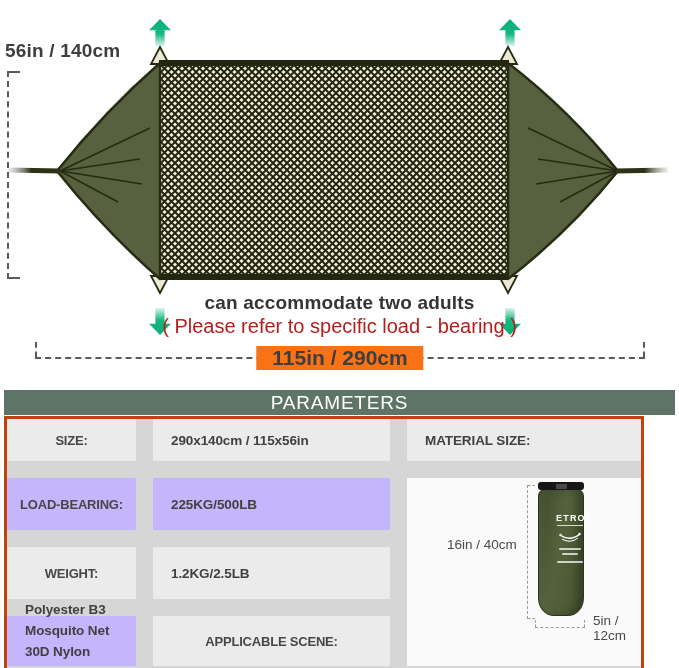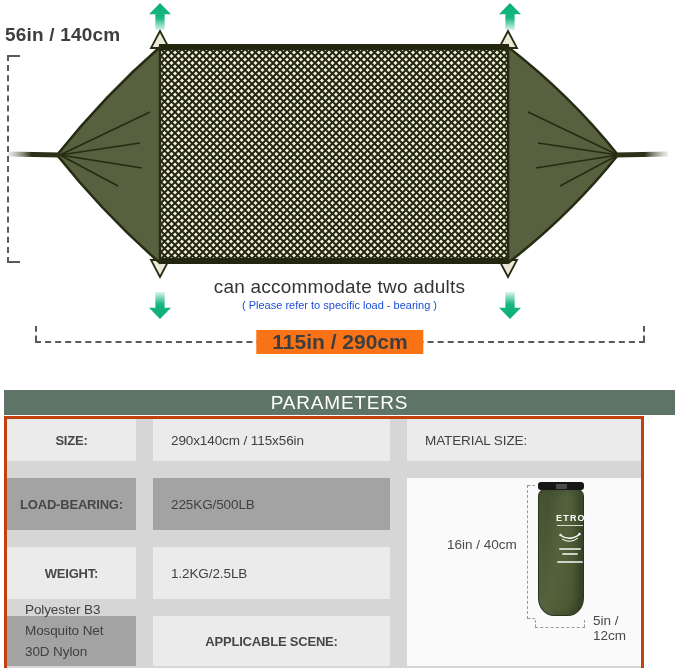--- a/index.html
+++ b/index.html
@@ -1,20 +1,20 @@
 <!DOCTYPE html>
 <html><head>
 <meta charset="utf-8">
 <style>
   * { margin:0; padding:0; box-sizing:border-box; }
   body { background:#ffffff; font-family:"Liberation Sans", sans-serif; }
   .page { position:relative; width:679px; height:668px; background:#ffffff; overflow:hidden; }
 
   
-  .diagram { position:absolute; left:0; top:0; width:622px; height:388px; }
+  .diagram { position:absolute; left:0; top:16px; width:622px; height:388px; }
   .hammock-svg { position:absolute; left:0; top:0; }
 
   .height-label { position:absolute; left:5px; top:24px; font-size:19px; font-weight:bold;
                   color:#3e3e3e; letter-spacing:0.2px; }
 
   .v-dim { position:absolute; left:7px; top:55px; height:208px; width:14px;
            border-left:2px dashed #5a5a5a; }
   .v-dim::before, .v-dim::after { content:""; position:absolute; left:0; width:11px;
            border-top:2px dashed #5a5a5a; }
   .v-dim::before { top:0; }
@@ -24,22 +24,22 @@
   .arrow.up   { clip-path:polygon(50% 0, 100% 42%, 71% 42%, 71% 100%, 29% 100%, 29% 42%, 0 42%);
                 background:linear-gradient(to bottom, #0cae75 0%, #17b77e 55%, rgba(110,214,176,0.25) 100%); }
   .arrow.down { clip-path:polygon(50% 100%, 100% 58%, 71% 58%, 71% 0, 29% 0, 29% 58%, 0 58%);
                 background:linear-gradient(to top, #0cae75 0%, #17b77e 55%, rgba(110,214,176,0.25) 100%); }
   .arrow.up-left    { left:149px; top:3px; }
   .arrow.up-right   { left:499px; top:3px; }
   .arrow.down-left  { left:149px; top:292px; }
   .arrow.down-right { left:499px; top:292px; }
 
   .caption { position:absolute; left:0; top:276px; width:679px; text-align:center; }
-  .caption-title { font-size:19px; font-weight:normal; color:#343434; letter-spacing:0.2px; }
-  .caption-sub   { font-size:11px; color:#1d4ed8; margin-top:1px; }
+  .caption-title { font-size:19px; font-weight:bold; color:#343434; letter-spacing:0.2px; }
+  .caption-sub   { font-size:20px; color:#b91c1c; margin-top:1px; }
 
   .h-dim { position:absolute; left:35px; top:341px; width:610px; height:0;
            border-top:2px dashed #5a5a5a; }
   .h-dim::before, .h-dim::after { content:""; position:absolute; top:-17px; height:15px;
            border-left:2px dashed #5a5a5a; }
   .h-dim::before { left:0; }
   .h-dim::after  { right:0; }
   .width-label { position:absolute; left:50%; top:-1px; transform:translate(-50%,-50%);
                  background:#f97316; padding:0 16px; font-size:21px; font-weight:bold;
                  color:#3e3e3e; white-space:nowrap; }
@@ -47,24 +47,24 @@
   
   .params { position:absolute; left:4px; top:390px; width:671px; }
   .params-header { height:25px; background:#5d7466; color:#ffffff; text-align:center;
                    font-size:19px; font-weight:normal; letter-spacing:0.8px; line-height:25px; }
   .params-grid { margin-top:1px; display:grid; width:640px;
                  grid-template-columns:129px 237px 1fr;
                  grid-template-rows:42px 52px 52px 50px 50px;
                  gap:17px; background:#d6d6d6; border:3px solid #c2410c; }
   .cell { display:flex; align-items:center; }
   .cell.gray  { background:#ebebeb; }
-  .cell.white { background:#a3a3a3; }
+  .cell.white { background:#c4b5fd; }
   .cell.label { justify-content:center; font-size:13px; font-weight:bold; color:#474747;
                 letter-spacing:-0.2px; text-align:center; }
-  .cell.value { padding-left:18px; font-size:13.5px; font-weight:normal; color:#414141;
+  .cell.value { padding-left:18px; font-size:13.5px; font-weight:bold; color:#414141;
                 letter-spacing:-0.1px; }
   .cell.value .two-line { line-height:21px; }
   .pack-cell { position:relative; background:#fafafa; grid-column:3; grid-row:2 / 5; }
 
   .pack-dim-h { position:absolute; left:40px; top:59px; font-size:13.5px; color:#4a4a4a; }
   .pack-vline { position:absolute; left:120px; top:7px; height:134px; width:10px;
                 border-left:1.5px dashed #9a9a9a; }
   .pack-vline::before, .pack-vline::after { content:""; position:absolute; left:0; width:7px;
                 border-top:1.5px dashed #9a9a9a; }
   .pack-vline::before { top:0; } .pack-vline::after { bottom:0; }

